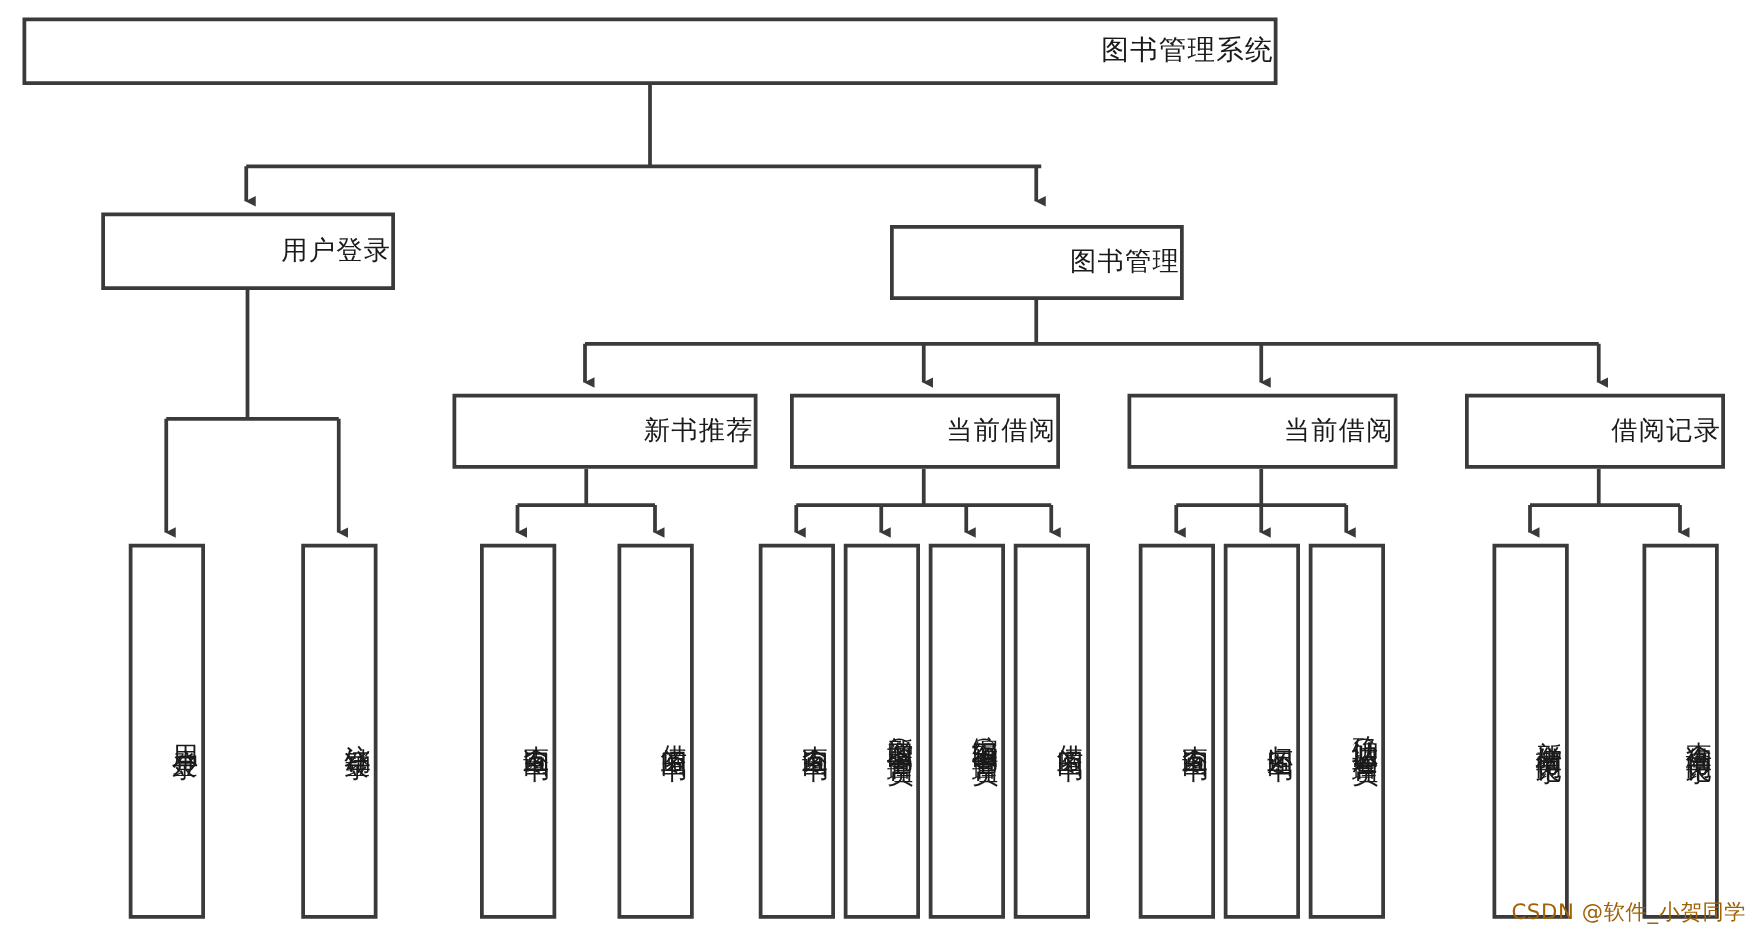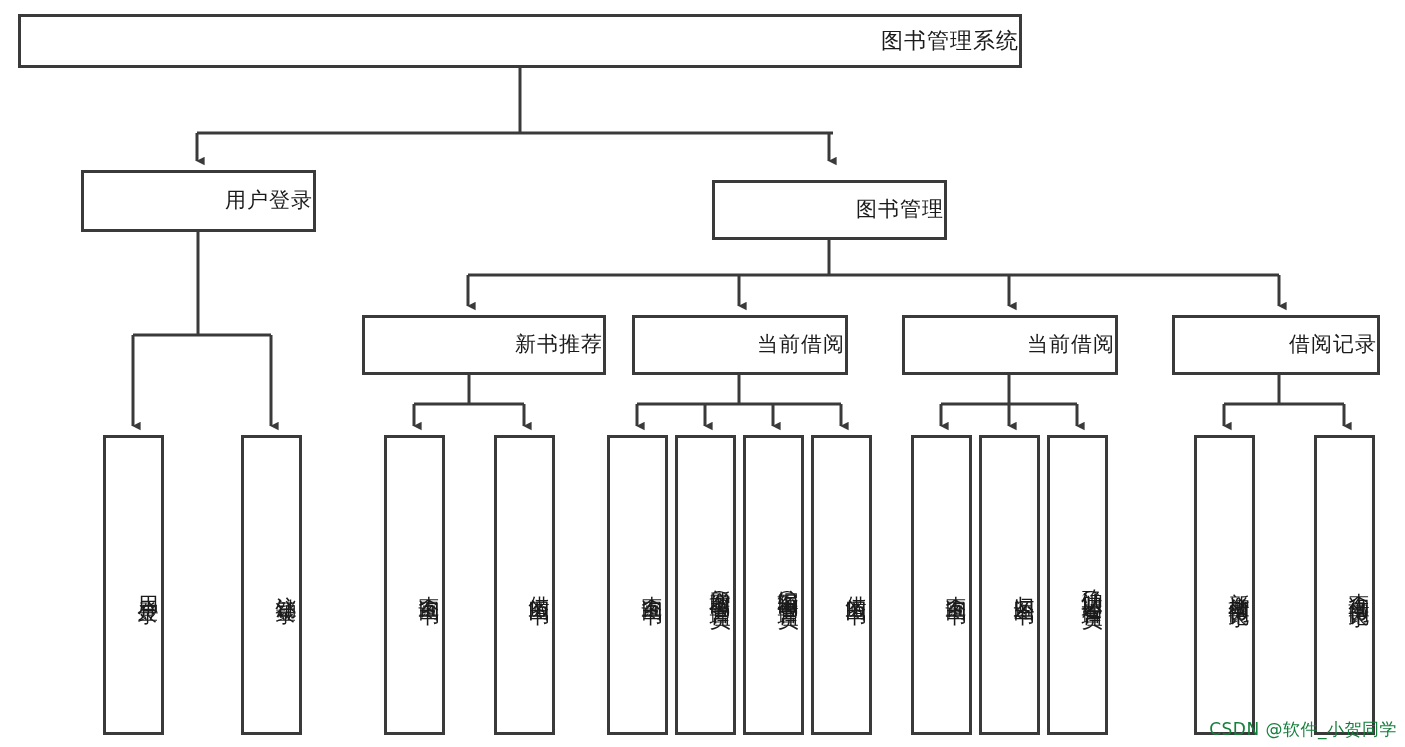--- a/index.html
+++ b/index.html
@@ -55,21 +55,21 @@
     letter-spacing: 3px;
     white-space: nowrap;
     text-align: center;
     display: block;
   }
   .watermark {
     position: absolute;
     right: 8px;
     bottom: 6px;
     font-size: 17px;
-    color: #15803d;
+    color: #a16207;
     letter-spacing: 0.5px;
     white-space: nowrap;
     z-index: 5;
     text-align: right;
   }
 </style>
 </head>
 <body>
 
 <div id="canvas">

